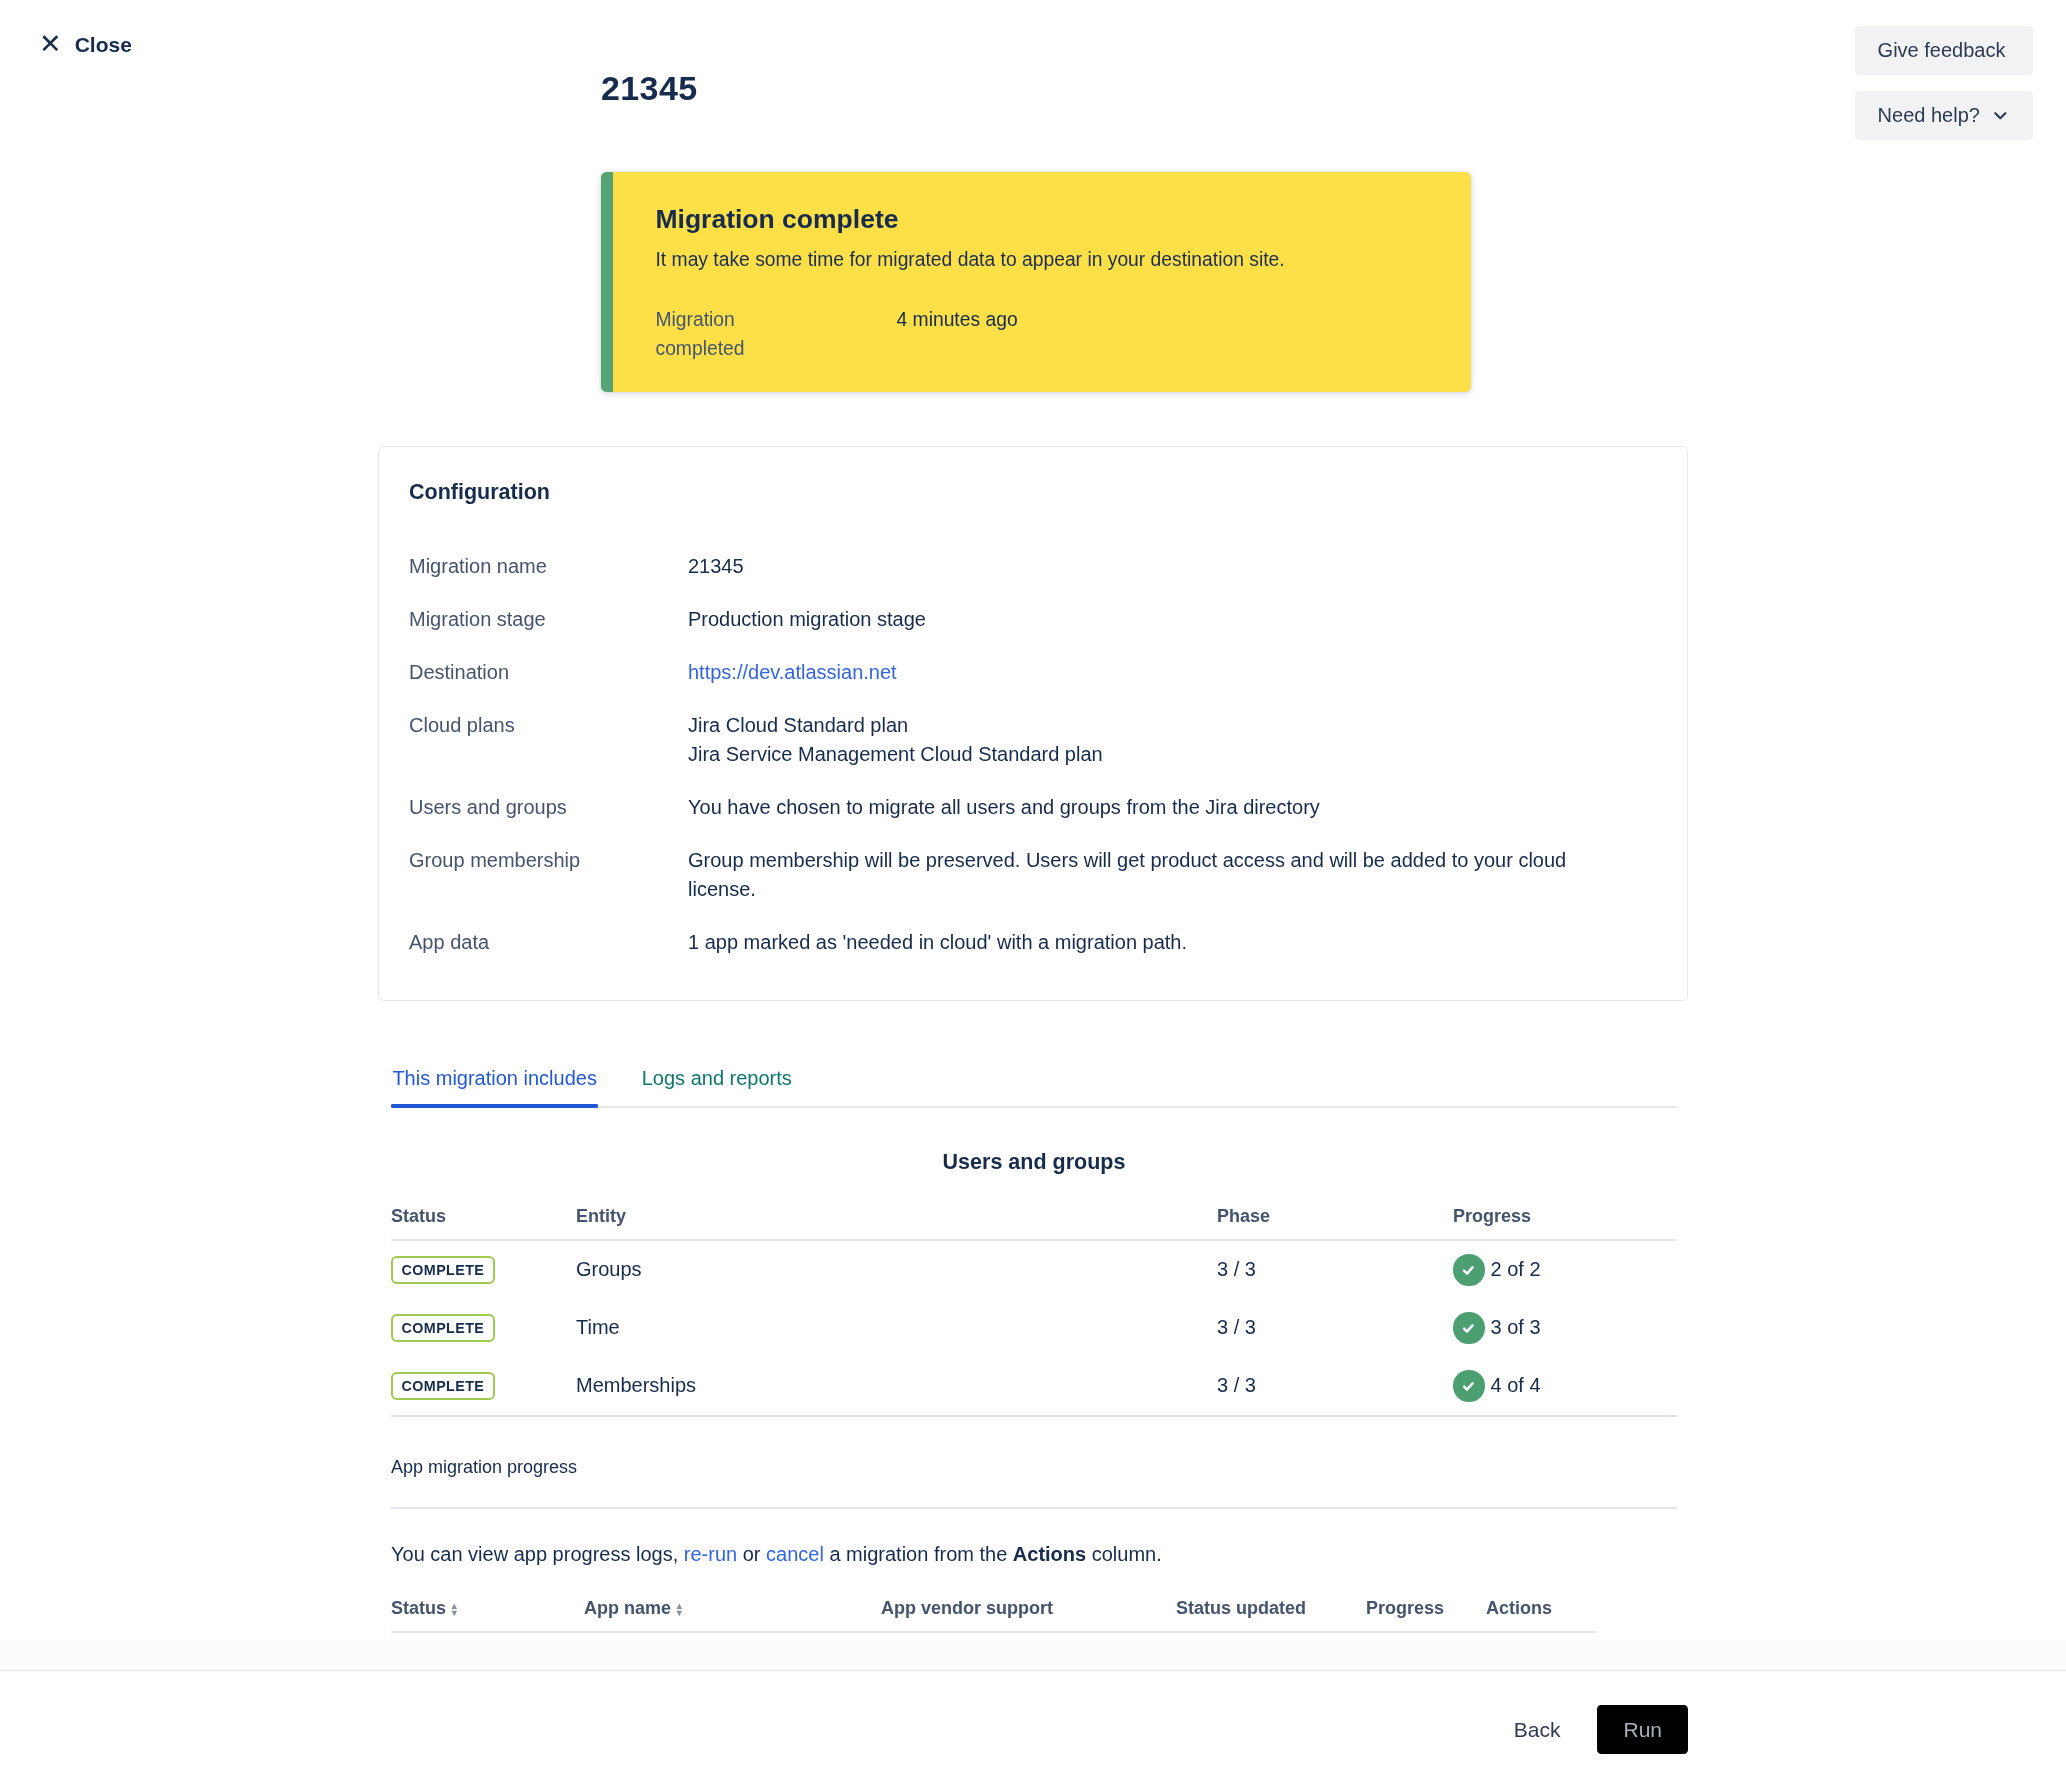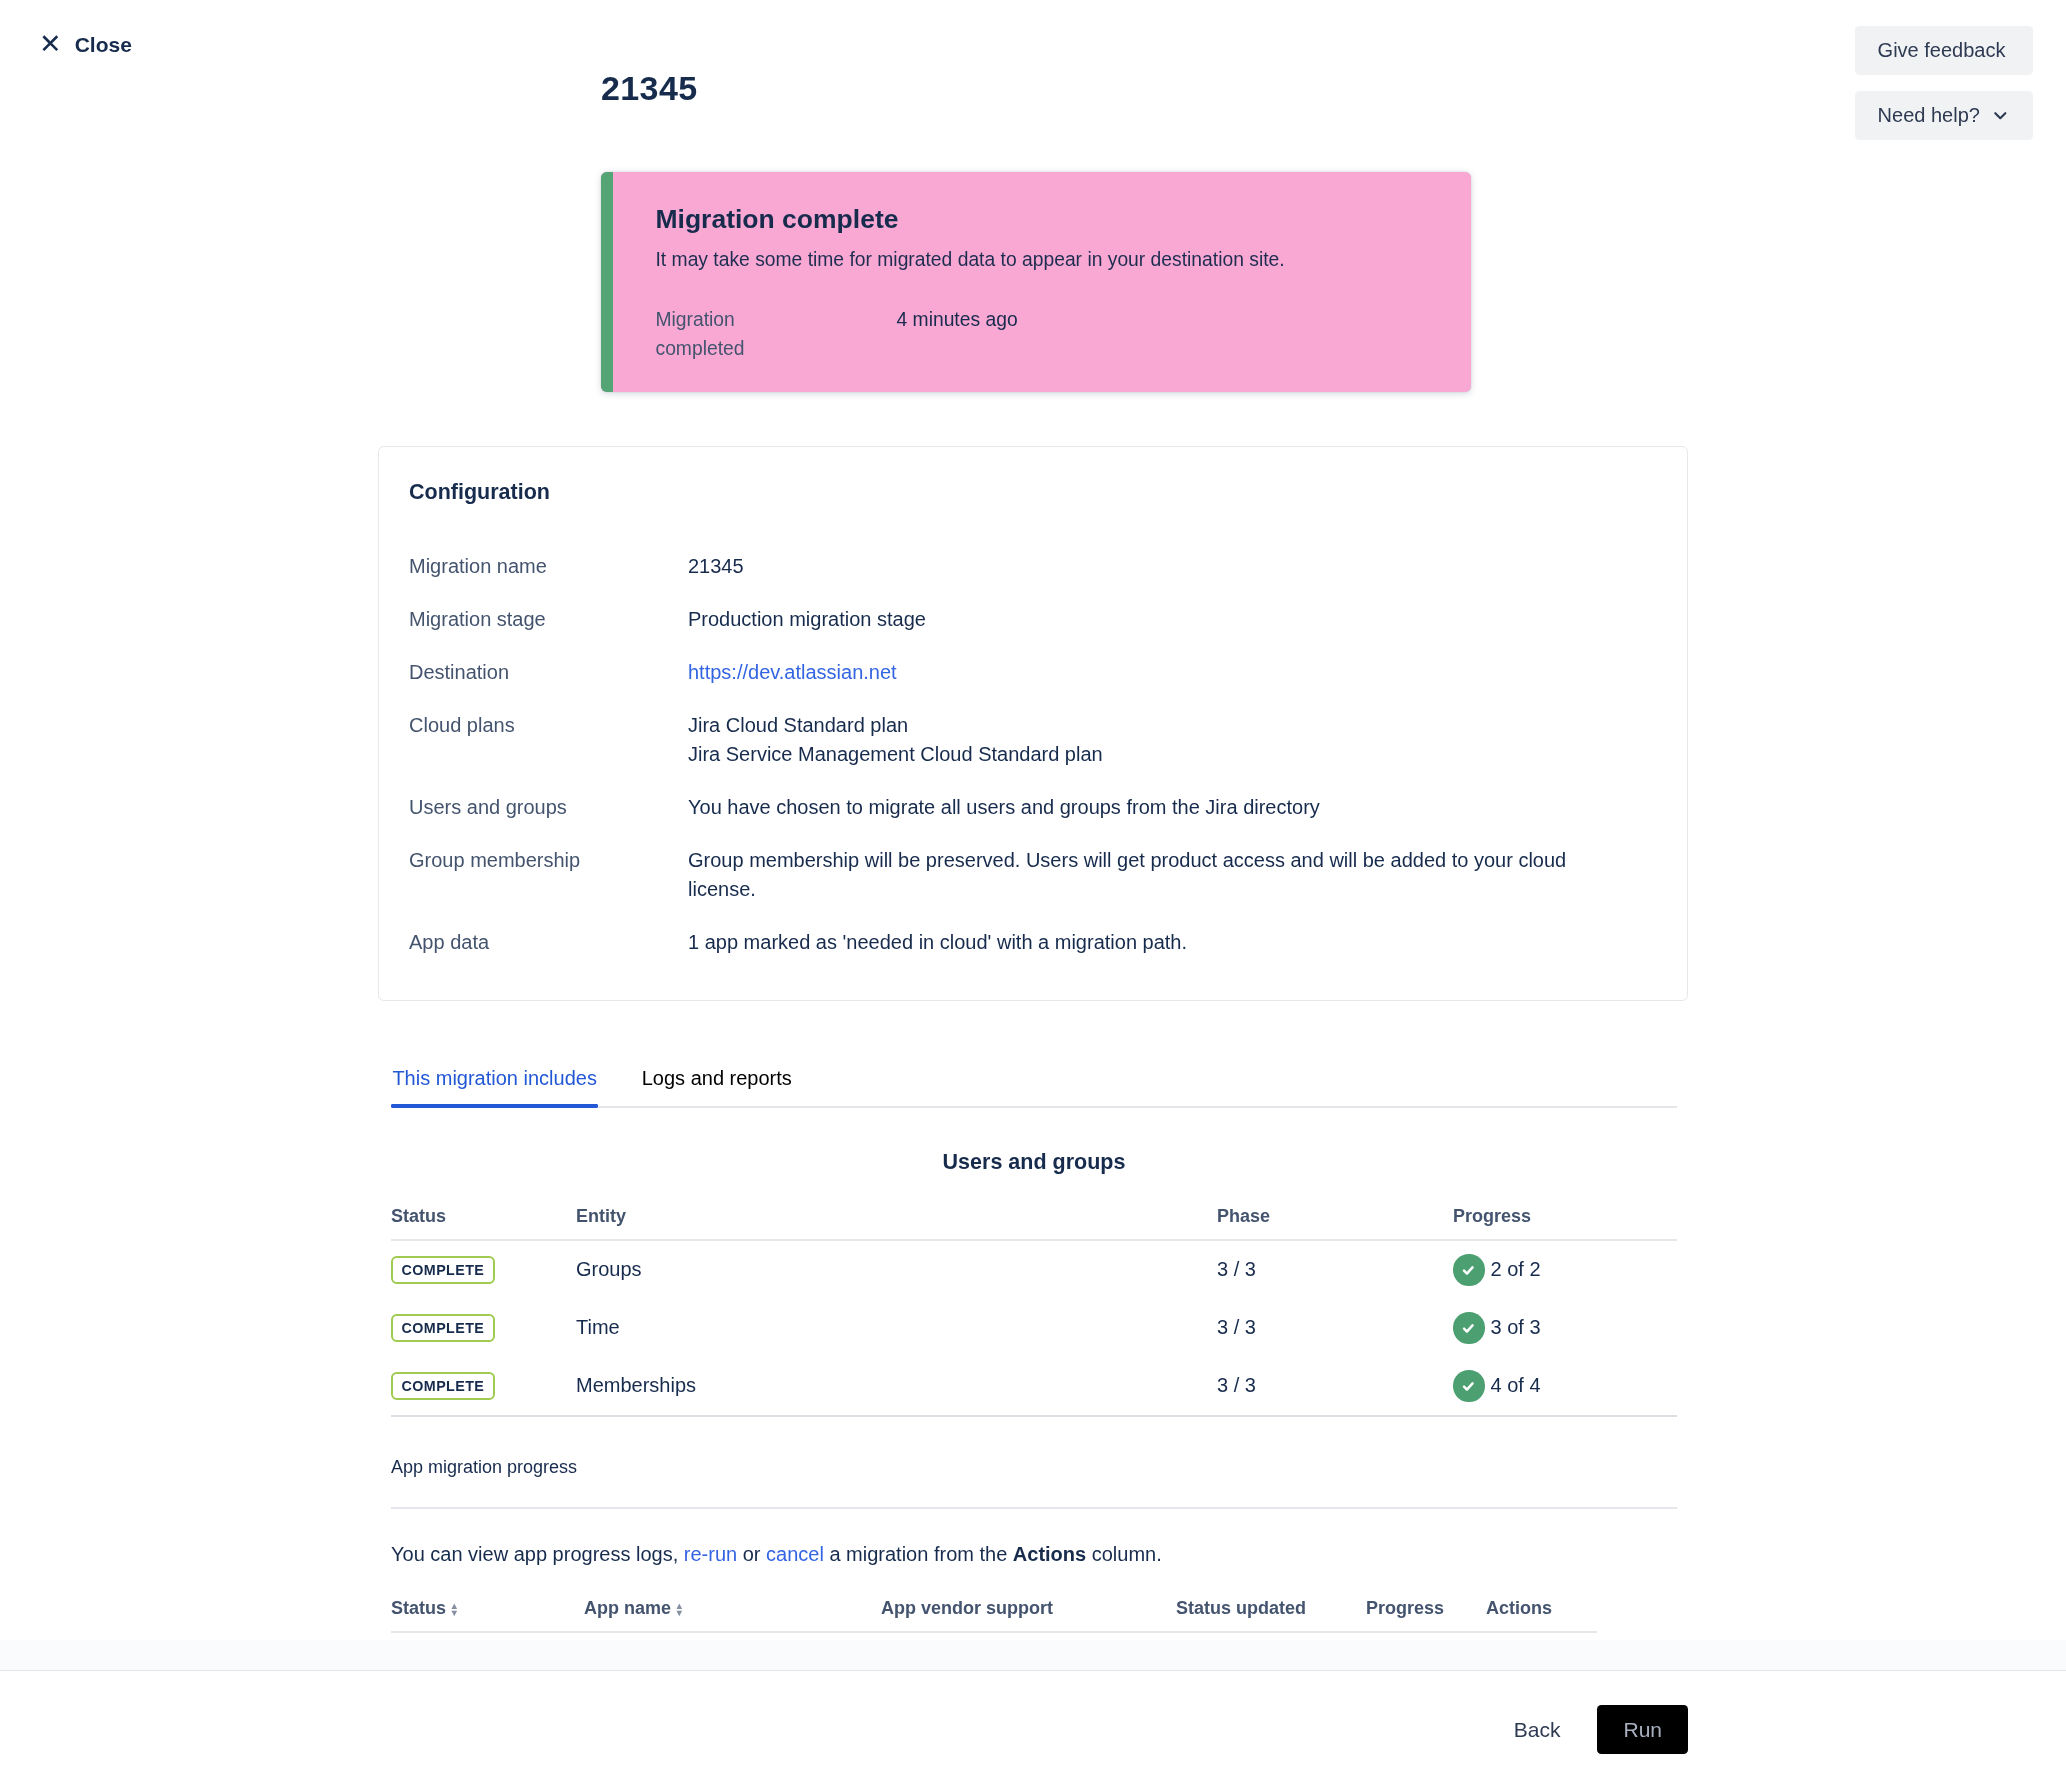--- a/index.html
+++ b/index.html
@@ -32,21 +32,21 @@
   }
   .chev { width: 18.6px; height: 18.6px; display: inline-block; }
 
   
   .main { width: 1310px; margin: 0 auto; }
   .page-title { margin: 0 0 0 223px; font-size: 34px; font-weight: 600; letter-spacing: 0.4px; line-height: 40px; }
 
   
   .status-card {
     margin: 64px 0 0 223px; width: 870px;
-    background: #f9a8d4; border-radius: 5.7px; overflow: hidden;
+    background: #fde047; border-radius: 5.7px; overflow: hidden;
     box-shadow: 0 1.4px 7.2px rgba(9,30,66,0.16), 0 0 1.4px rgba(9,30,66,0.20);
     display: flex; min-height: 206px;
   }
   .status-accent { width: 11.5px; flex: none; background: #55A476; }
   .status-body { padding: 31.5px 43px 29px 43px; flex: 1; }
   .status-title { margin: 0 0 10px 0; font-size: 26.5px; font-weight: 700; color: #172B4D; }
   .status-subtitle { margin: 0; font-size: 19.3px; line-height: 29px; color: #1D2D50; }
   .status-row { display: flex; margin-top: 31.5px; font-size: 19.3px; line-height: 29px; }
   .status-row-label { width: 166px; margin-right: 75px; color: #44546E; }
   .status-row-value { color: #172B4D; }
@@ -61,21 +61,21 @@
   .config-row { display: flex; margin-bottom: 24px; font-size: 20px; line-height: 29px; }
   .config-row:last-child { margin-bottom: 0; }
   .config-label { width: 279px; flex: none; color: #44546E; }
   .config-value { color: #172B4D; max-width: 939px; }
   .config-link { color: #3365E3; text-decoration: none; cursor: pointer; }
 
   
   .tabs-wrap { margin: 66px 0 0 13px; width: 1286px; }
   .tabs { display: flex; gap: 42px; border-bottom: 2.1px solid #E4E6EA; }
   .tab {
-    font-size: 20px; font-weight: 500; color: #000000;
+    font-size: 20px; font-weight: 500; color: #0f766e;
     padding: 0 1.4px 15.8px 1.4px; cursor: pointer; position: relative;
   }
   .tab.active { color: #2257D6; }
   .tab.active::after {
     content: ""; position: absolute; left: 0; right: 0; bottom: -2.1px;
     height: 3.6px; background: #2257D6; border-radius: 1.4px;
   }
 
   
   .ug-title { text-align: center; font-size: 21.5px; font-weight: 700; margin: 42px 0 0 0; }

